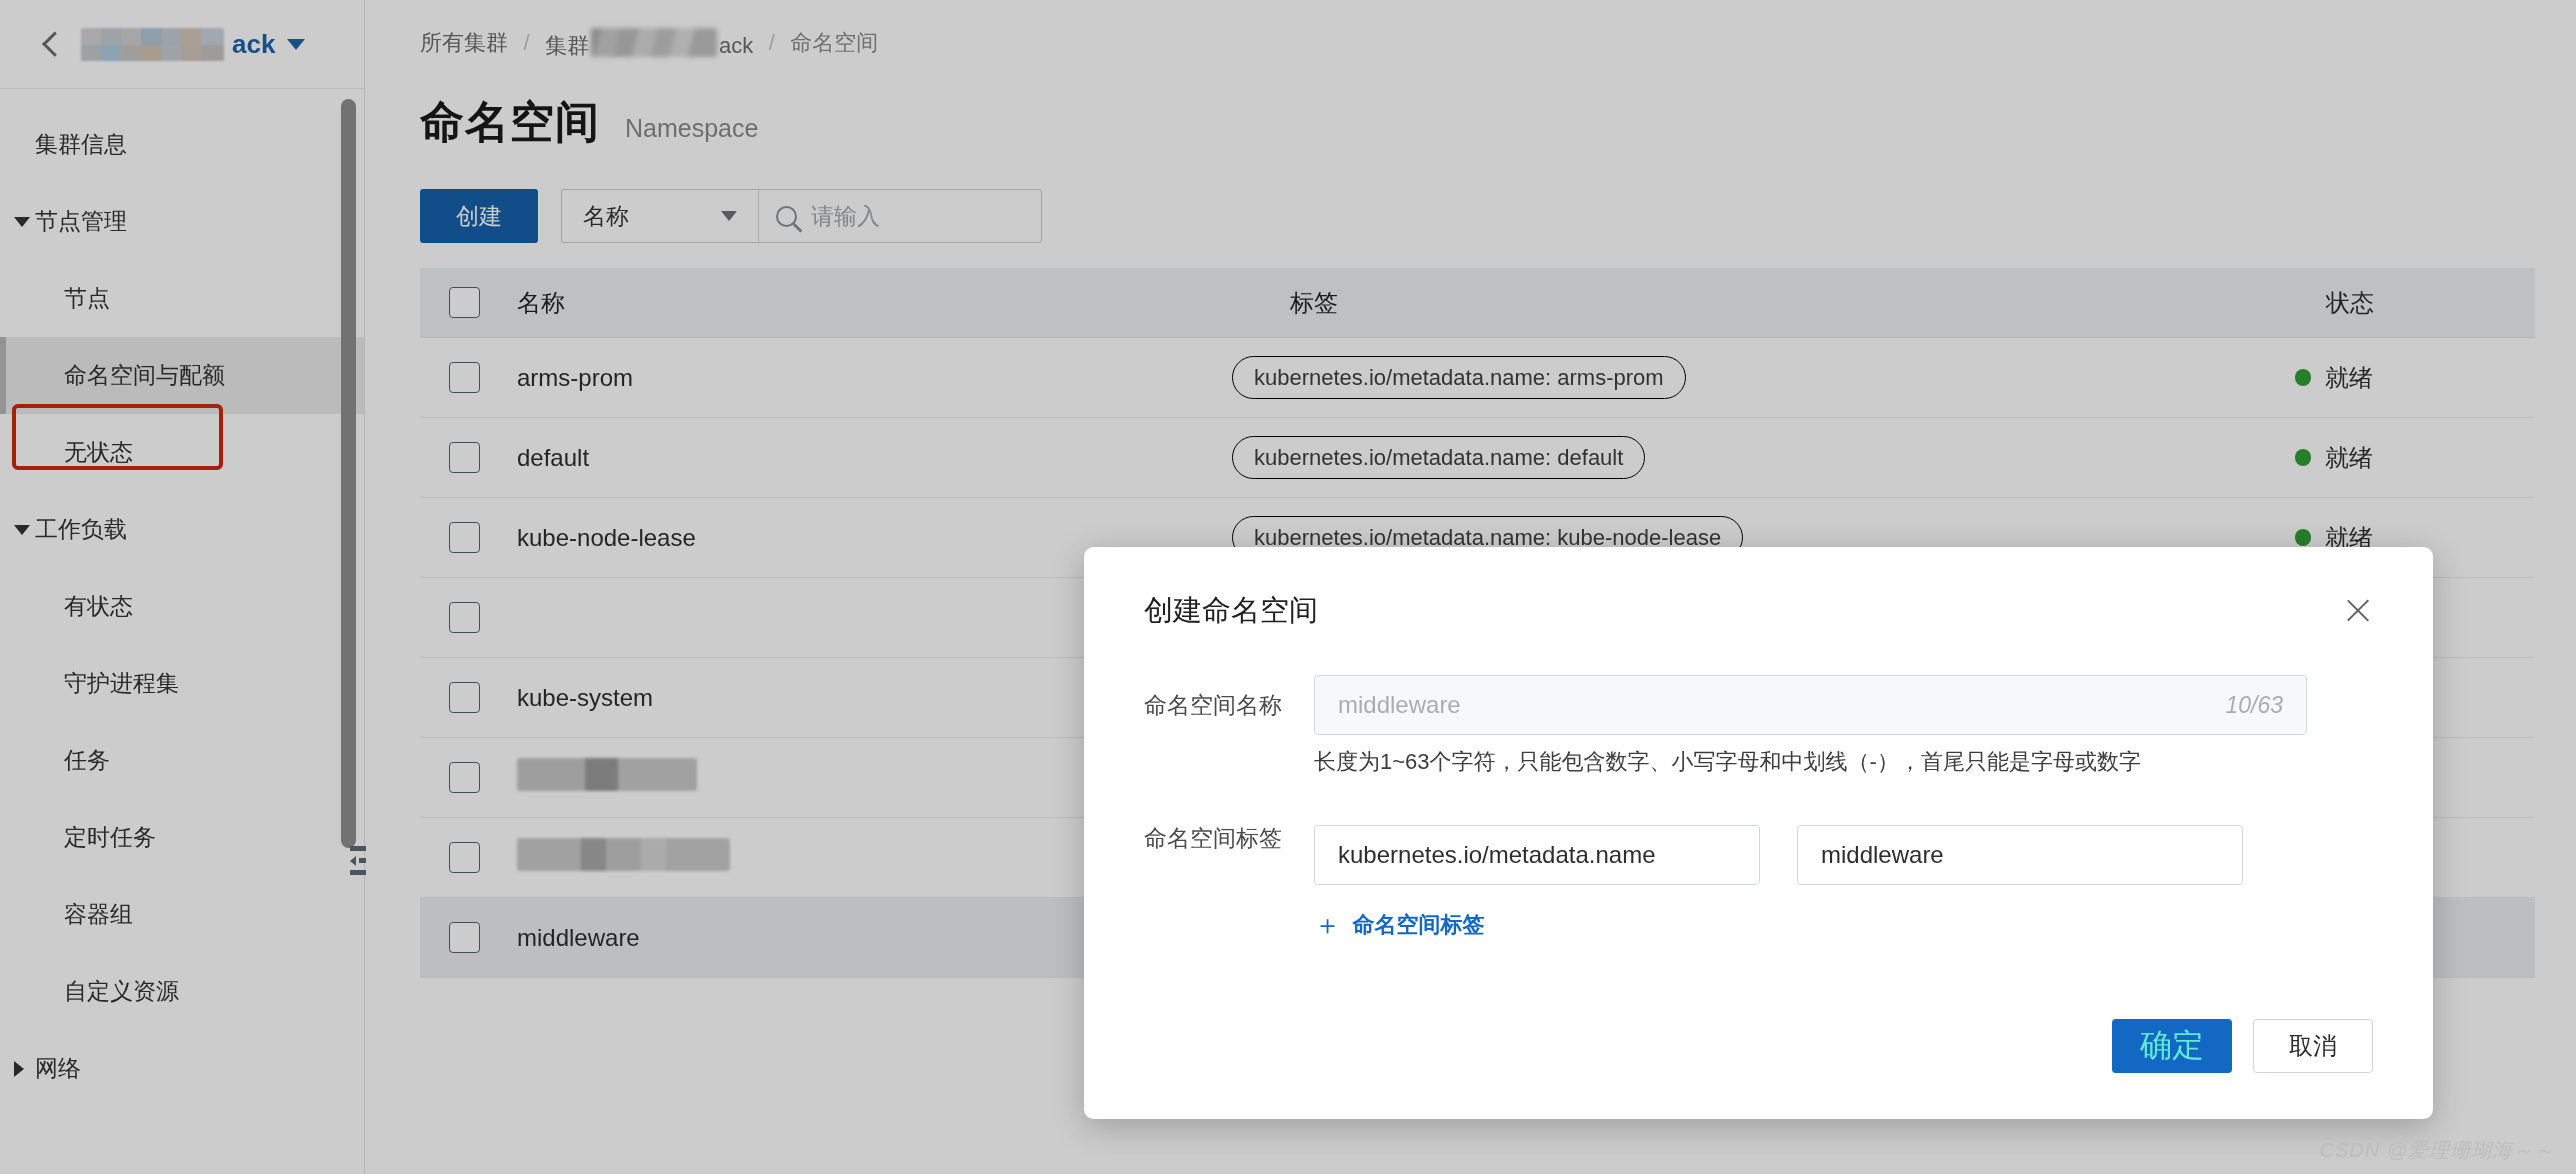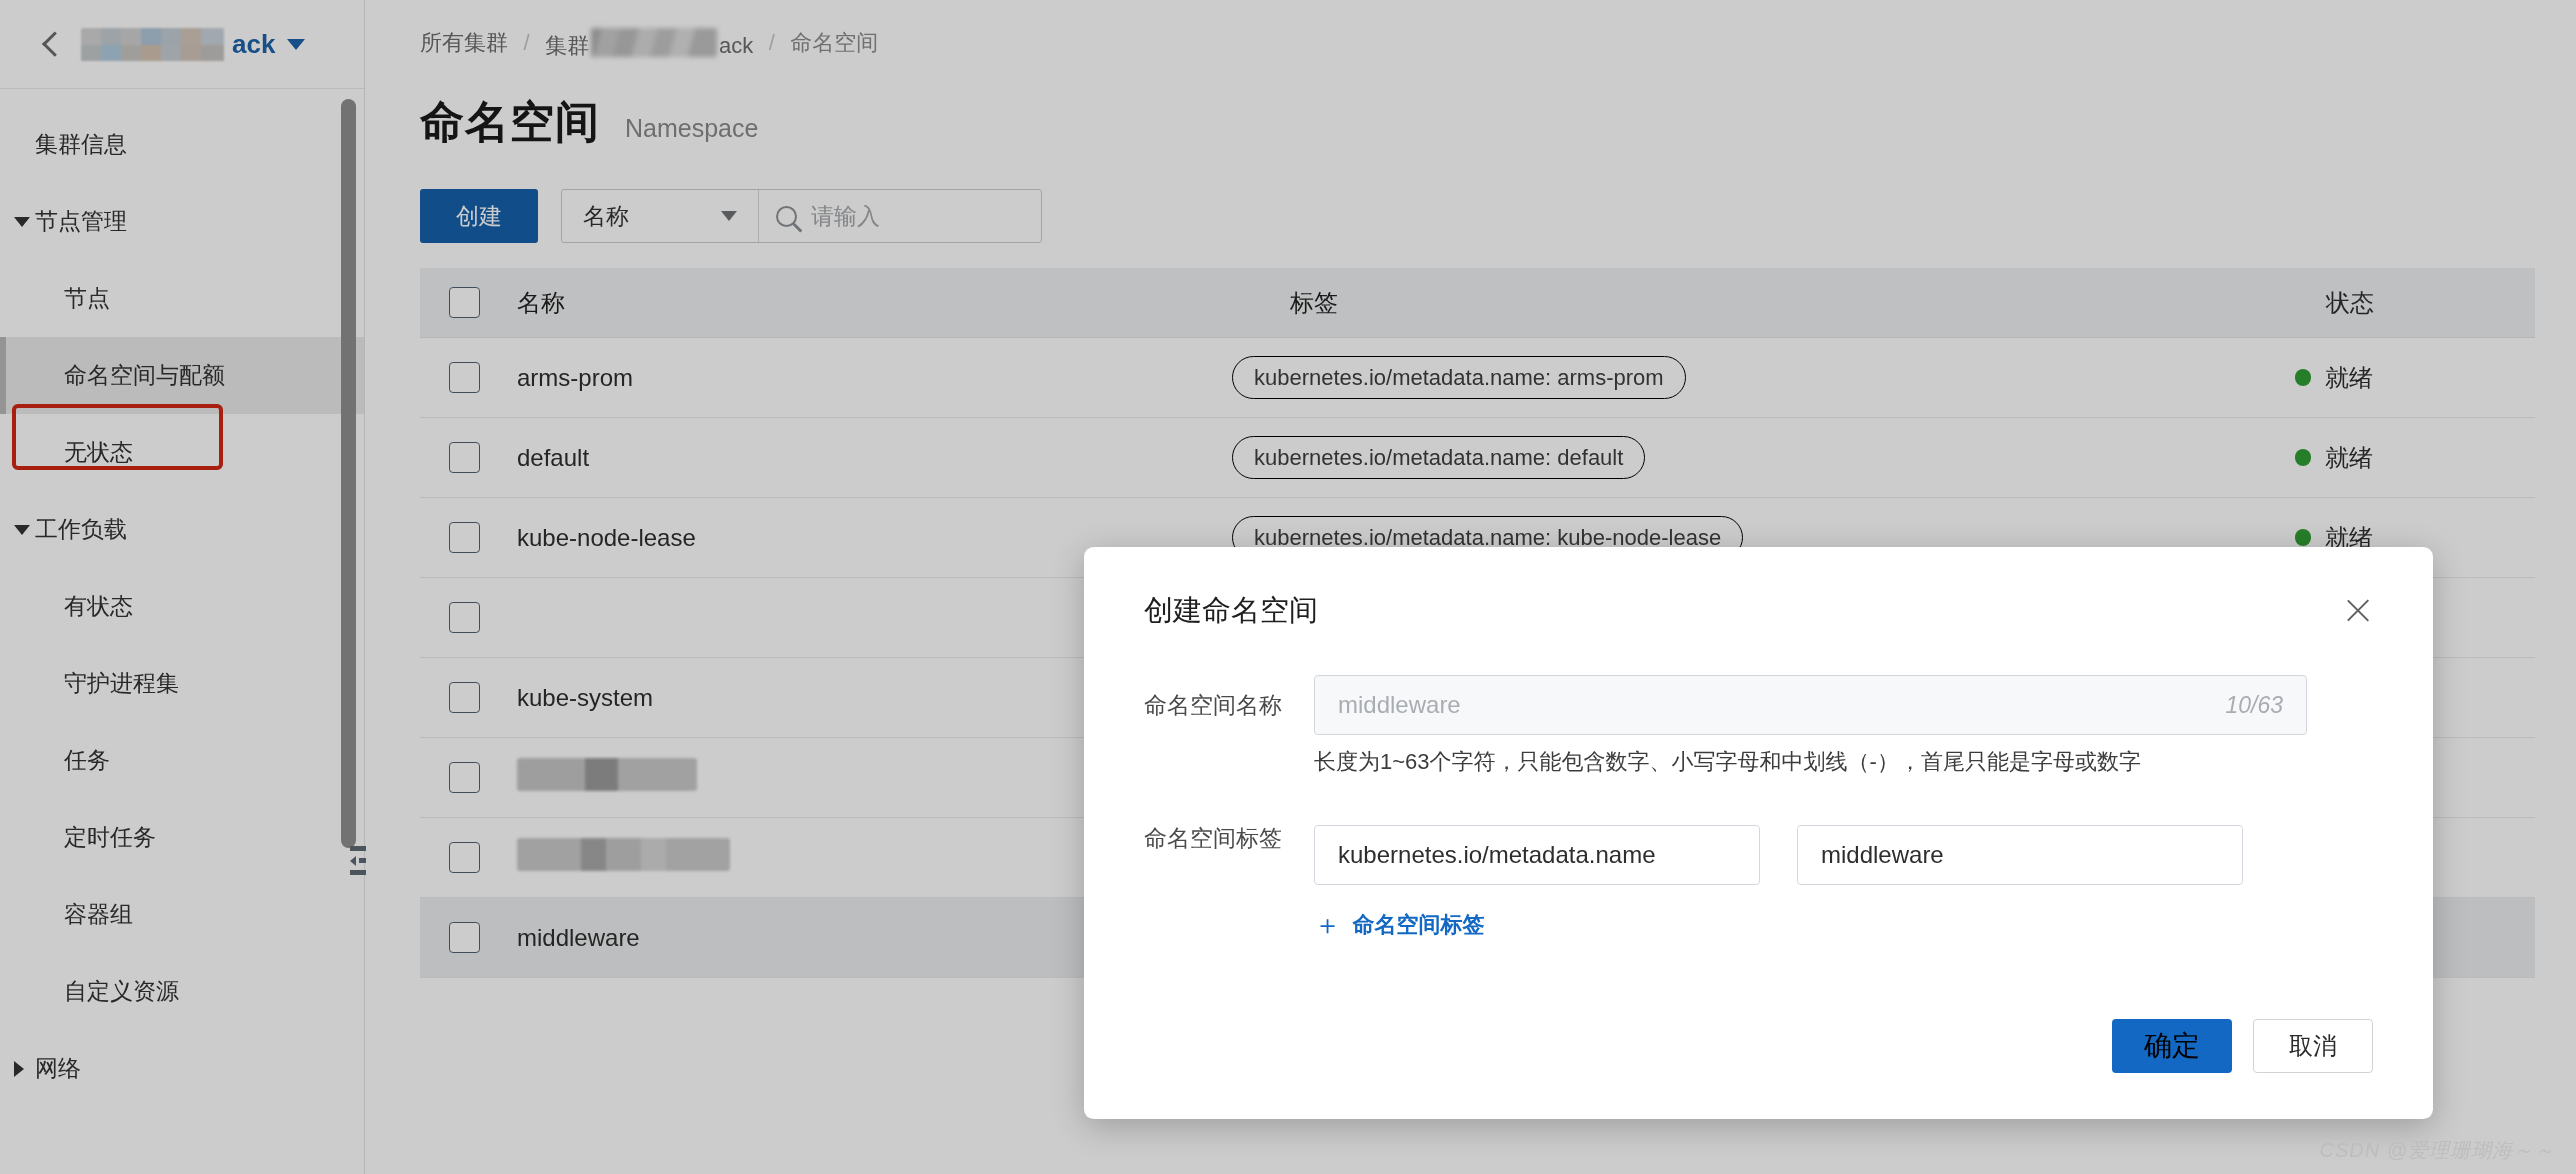--- a/index.html
+++ b/index.html
@@ -380,23 +380,23 @@
   }
   .add-label .plus {
     font-size: 27px; font-weight: normal; line-height: 1;
   }
   .modal-foot {
     position: absolute; right: 60px; bottom: 46px;
     display: flex; gap: 21px;
   }
   .btn-ok {
     width: 120px; height: 54px;
-    background: #1268c3; color: #000000;
+    background: #1268c3; color: #5eead4;
     border: none; border-radius: 3.9px;
-    font-size: 28px; cursor: pointer;
+    font-size: 32px; cursor: pointer;
   }
   .btn-cancel {
     width: 120px; height: 54px;
     background: #fff; color: #2b2b2b;
     border: 1px solid #cfd3d8; border-radius: 3.9px;
     font-size: 24px; cursor: pointer;
   }
 
   .watermark {
     position: absolute; right: 21px; bottom: 9.7px;

